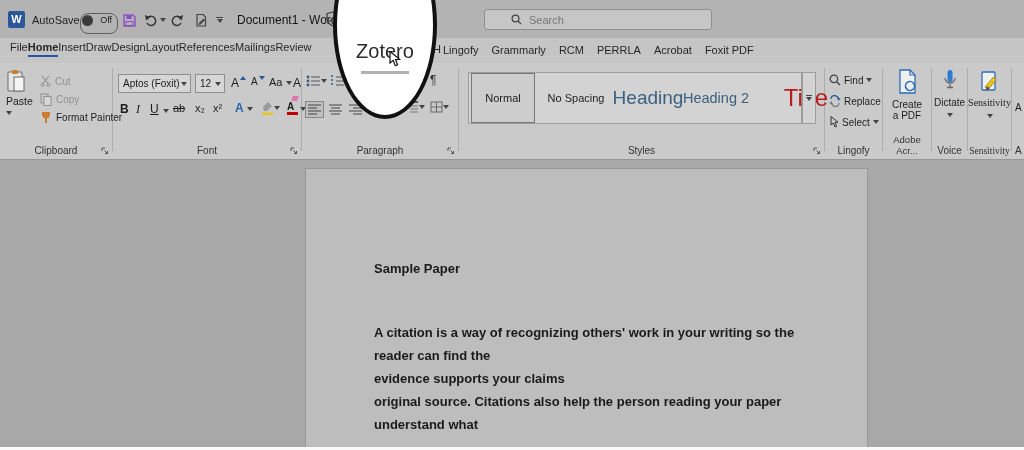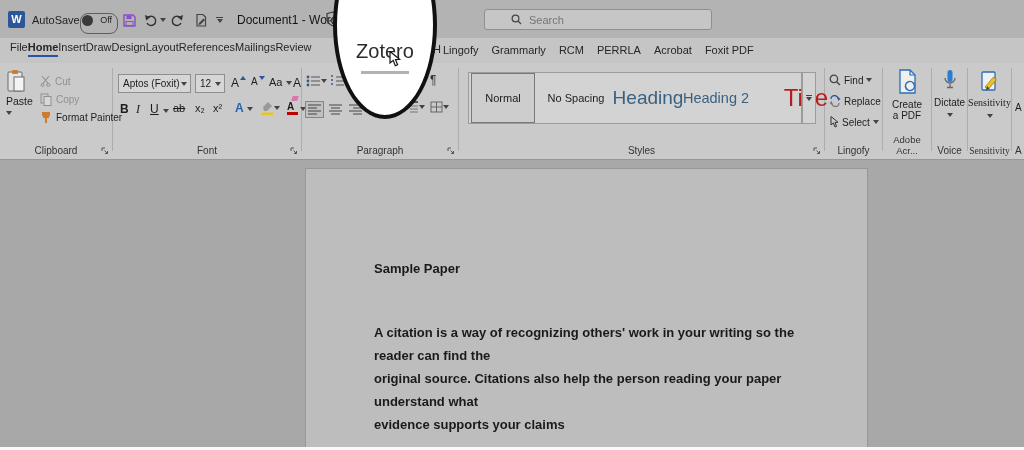--- a/index.html
+++ b/index.html
@@ -398,22 +398,22 @@
       <div style="position:absolute; left:3px; top:39px; font-size:10px; color:#1d1d1d;">A</div>
       <div class="grp-label" style="text-align:left; padding-left:3px;">A</div>
     </div>
   </div>
 
   <div class="canvas">
     <div class="page">
       <div class="doc-title-text">Sample Paper</div>
       <div class="doc-body">
         <div>A citation is a way of recognizing others' work in your writing so the reader can find the</div>
+        <div>evidence supports your claims</div>
         <div>original source. Citations also help the person reading your paper understand what</div>
-        <div>evidence supports your claims</div>
       </div>
     </div>
   </div>
   <div class="bottom-strip"></div>
 
   <div class="magnifier">
     <div class="mag-label">Zotero</div>
     <div class="mag-underline"></div>
     <svg class="mag-cursor" width="13" height="17" viewBox="0 0 13 17">
         <path d="M1 0.5 L1 12 L4.2 9.4 L6.3 14.8 L8.6 13.8 L6.5 8.6 L10.6 8.3 Z" fill="#fff" stroke="#111" stroke-width="1.2"></path>

